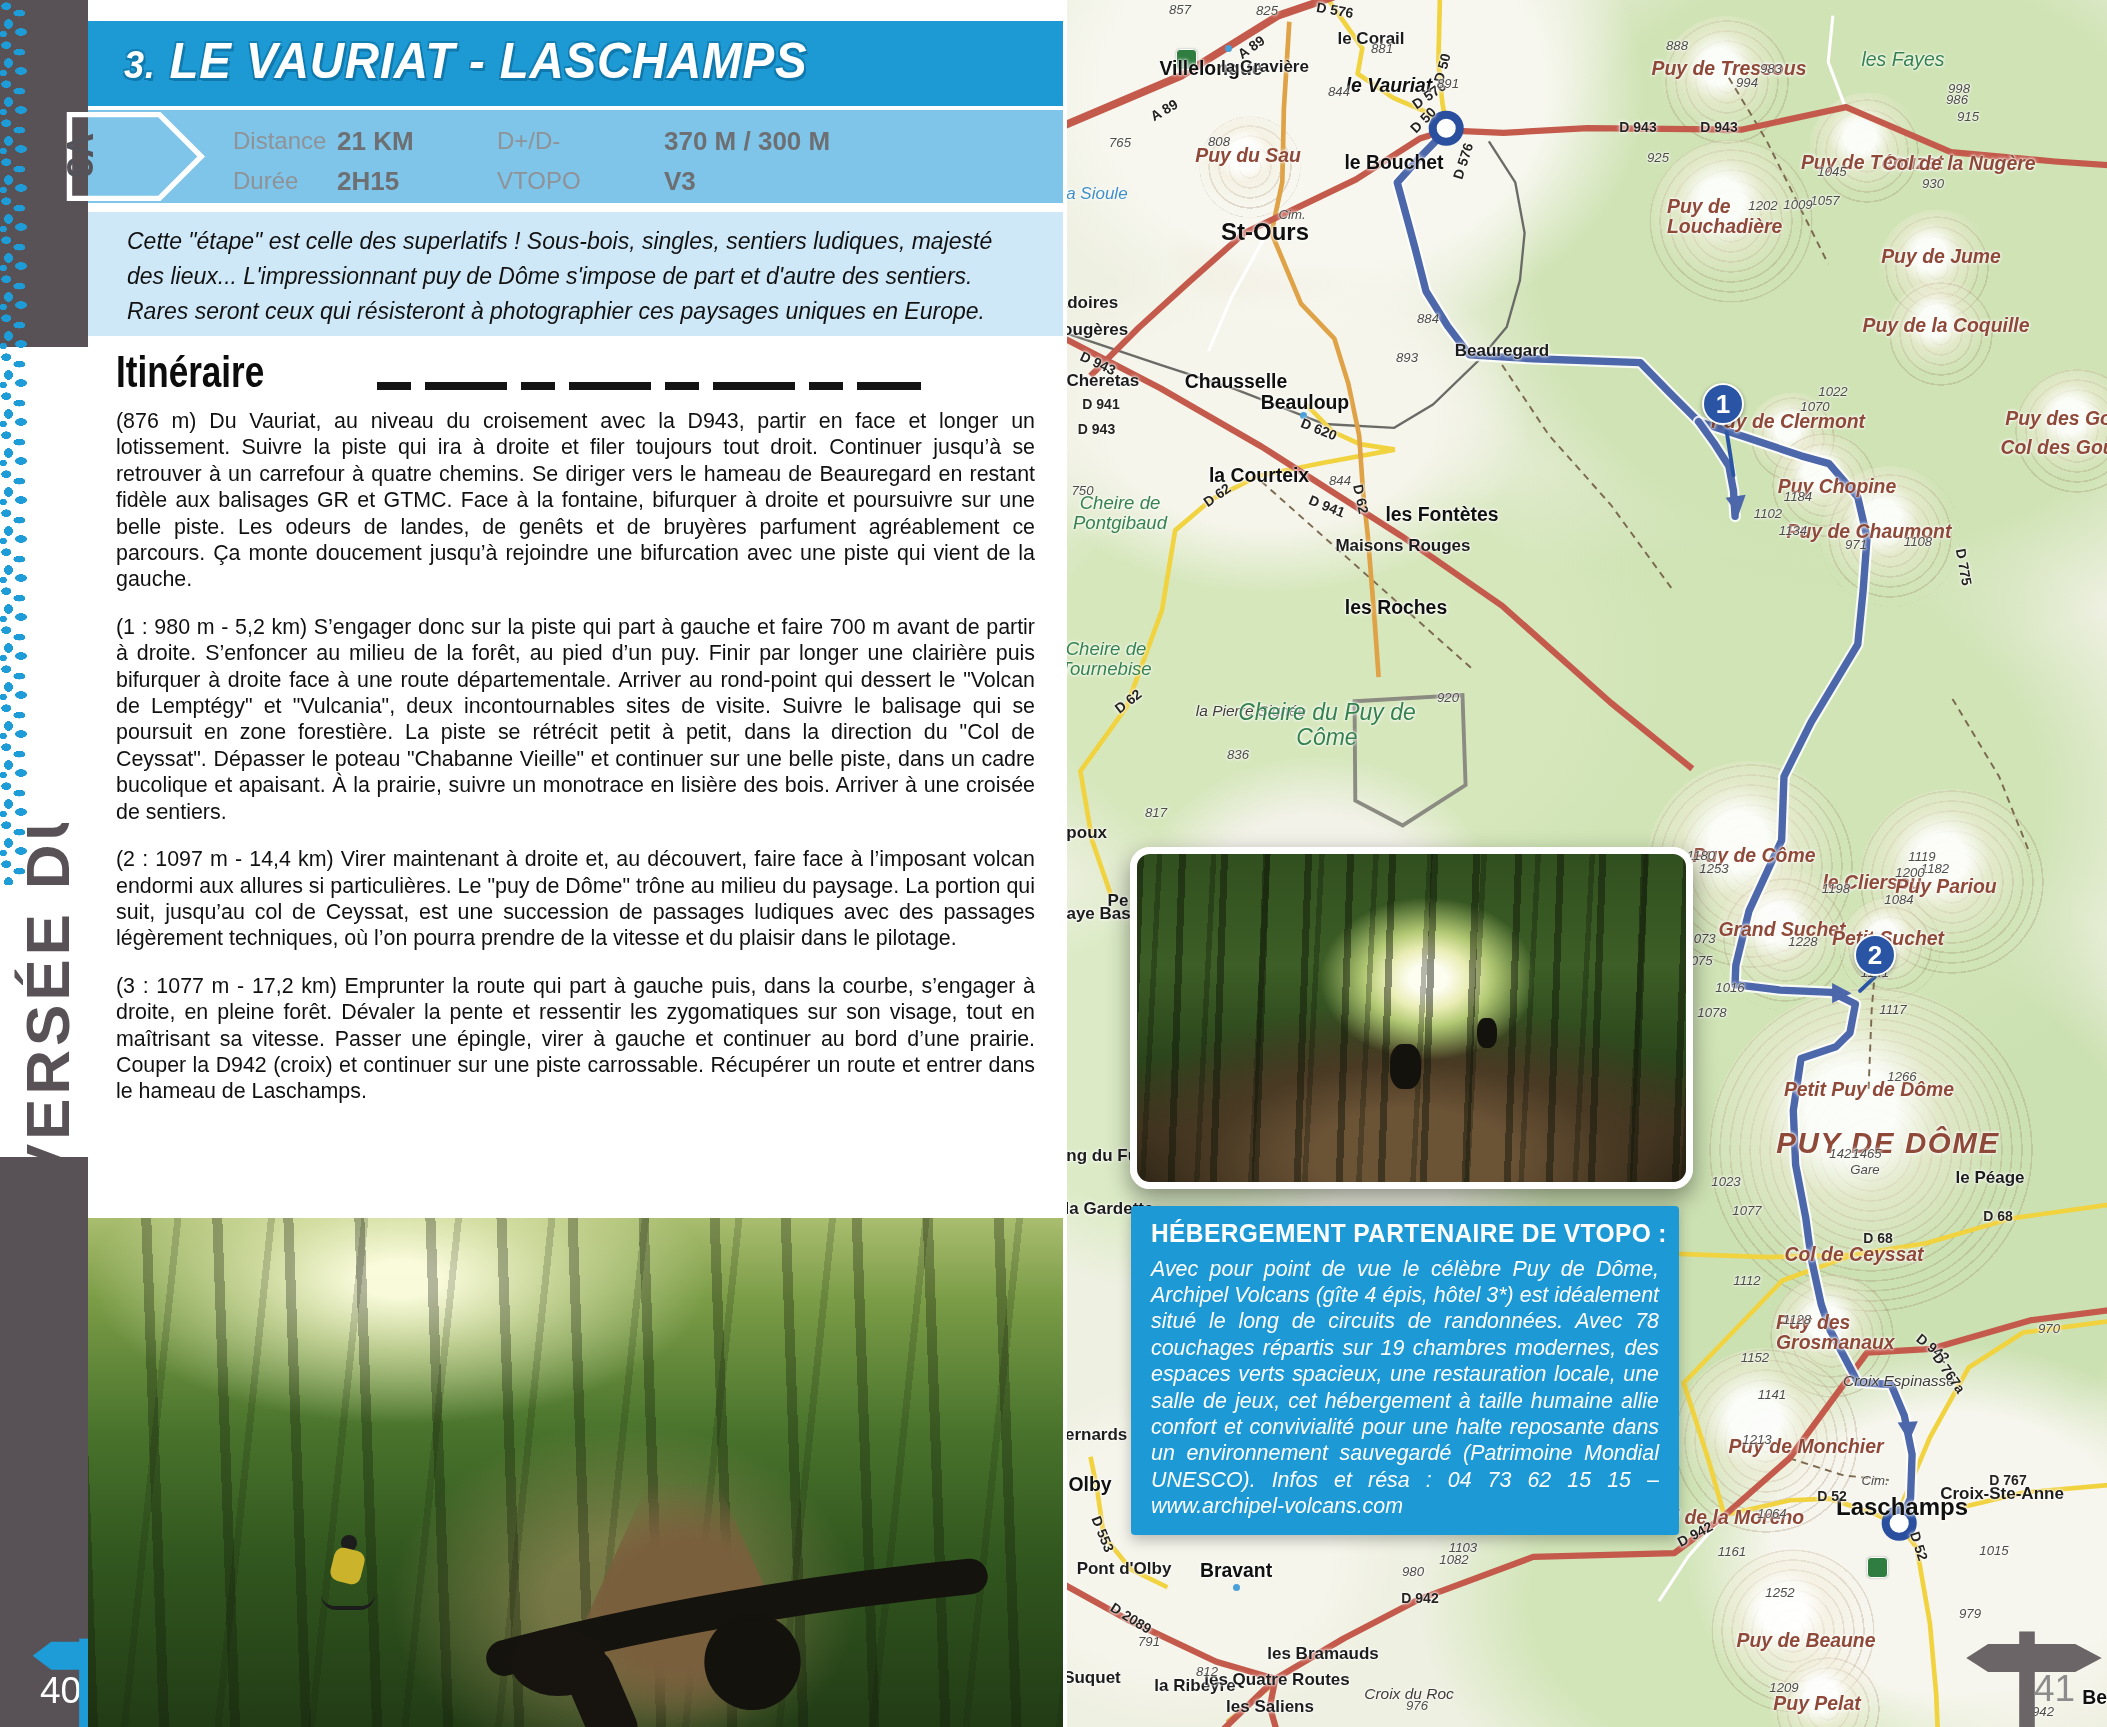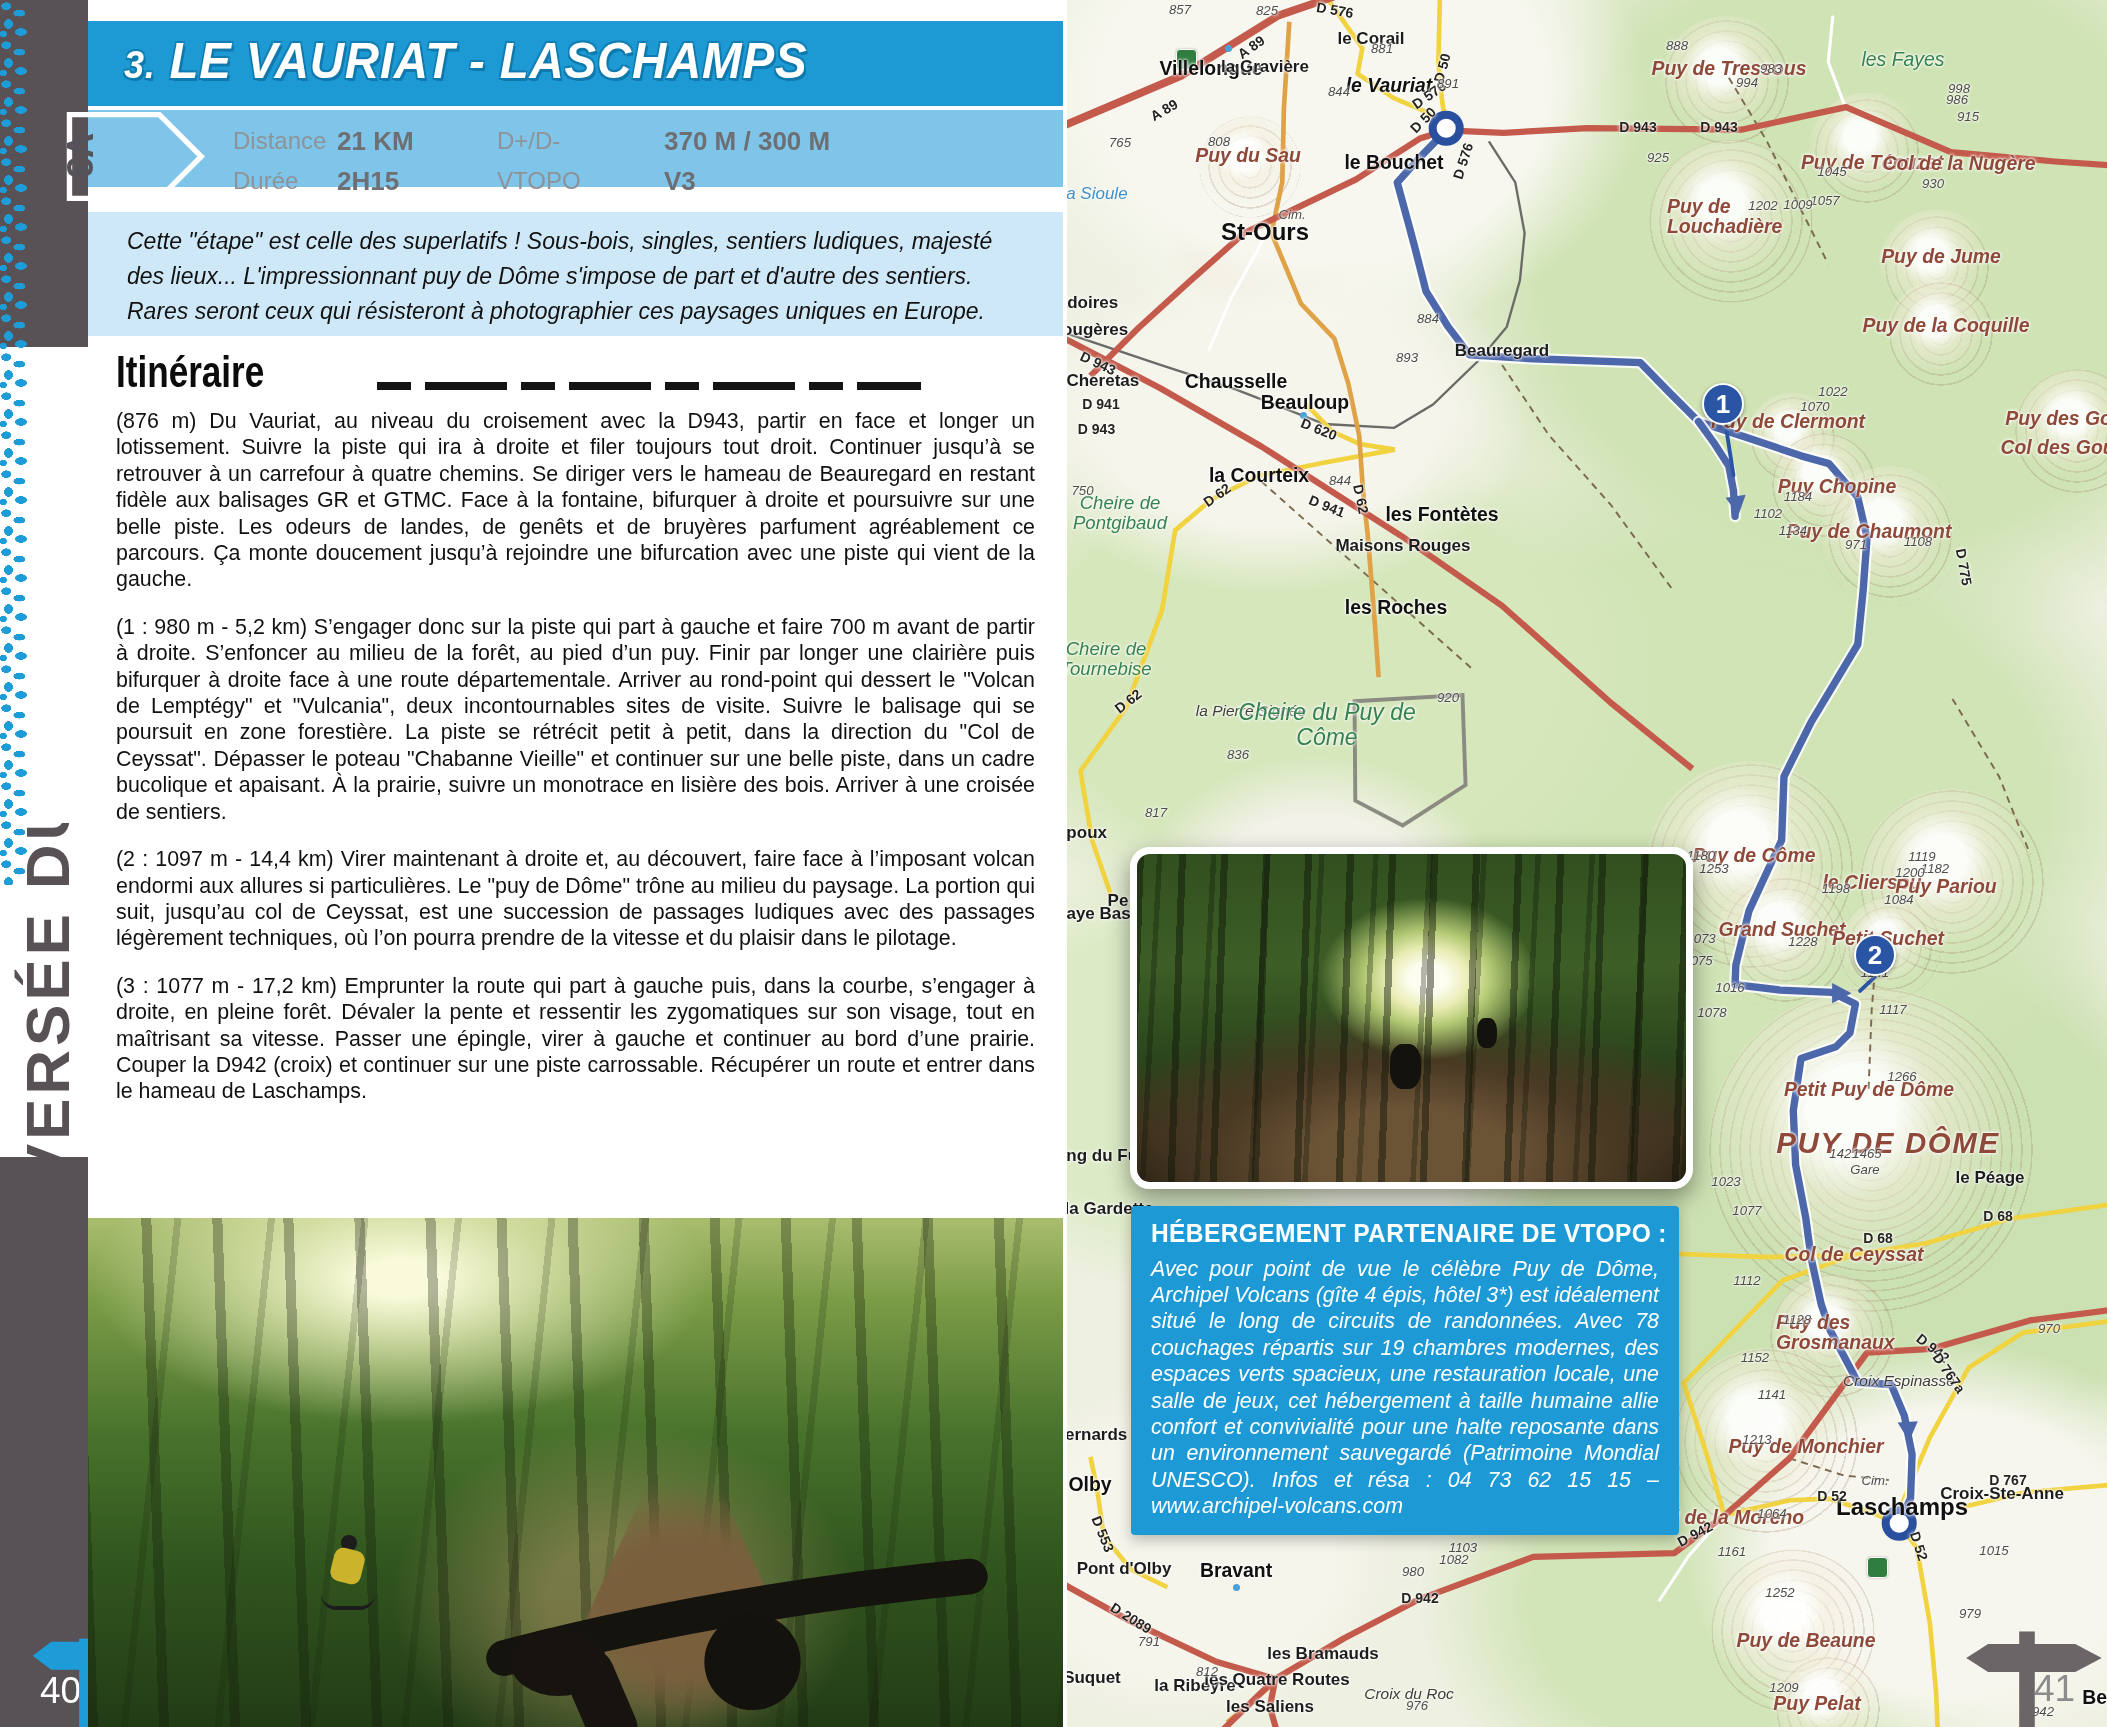--- a/index.html
+++ b/index.html
@@ -29,21 +29,21 @@
   .signpost-blue{position:absolute;left:28px;top:1620px}
   .signpost-gray{position:absolute;left:893px;top:1605px}
 
   
   .titleband{position:absolute;left:88px;top:21px;width:975px;height:85px;background:#1d9ad4}
   .titleband h1{margin:0;position:absolute;left:36px;top:11px;font-size:50px;font-style:italic;
     font-weight:bold;color:#fff;white-space:nowrap;transform:scaleX(.95);transform-origin:left;
     letter-spacing:0.8px;
     text-shadow:2.3px 3.1px 0 #0f79ad,-1.6px 1.6px 0 #0f79ad,1.6px -1.6px 0 rgba(15,121,173,.7),-1.6px -1.6px 0 rgba(15,121,173,.7)}
   .titleband h1 .num{font-size:.76em}
-  .statsband{position:absolute;left:88px;top:110px;width:975px;height:77px;background:#7ec5e9}
+  .statsband{position:absolute;left:88px;top:110px;width:975px;height:93px;background:#7ec5e9}
   .chev{position:absolute;left:66px;top:110px}
   .v3badge{position:absolute;left:57px;top:134px;width:43px;text-align:center;font-size:36px;
     font-weight:bold;color:#55535a;transform:rotate(90deg)}
   .slabel{position:absolute;font-size:24px;color:#8f9296;white-space:nowrap}
   .sval{position:absolute;font-size:26px;font-weight:bold;color:#6d6f73;white-space:nowrap}
   .introband{position:absolute;left:88px;top:212px;width:975px;height:124px;background:#cfe8f8}
   .introband p{margin:0;position:absolute;left:39px;top:12.4px;width:897px;
     font-size:23px;font-style:italic;line-height:35px;color:#121212}
 
   

